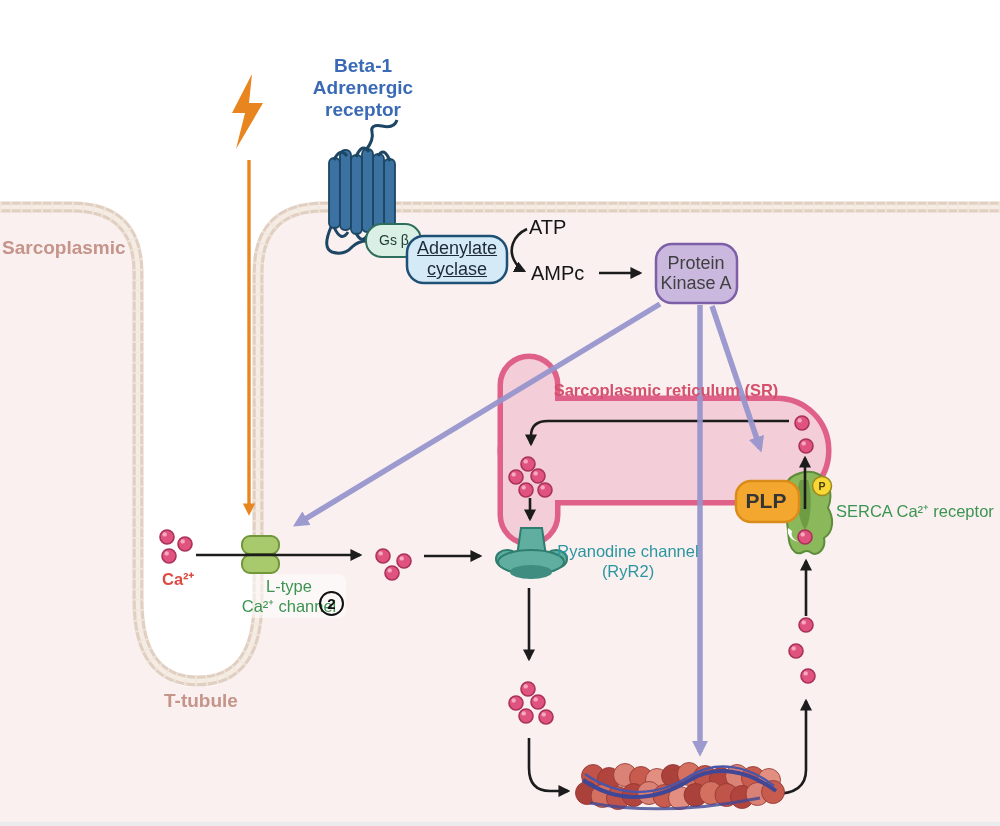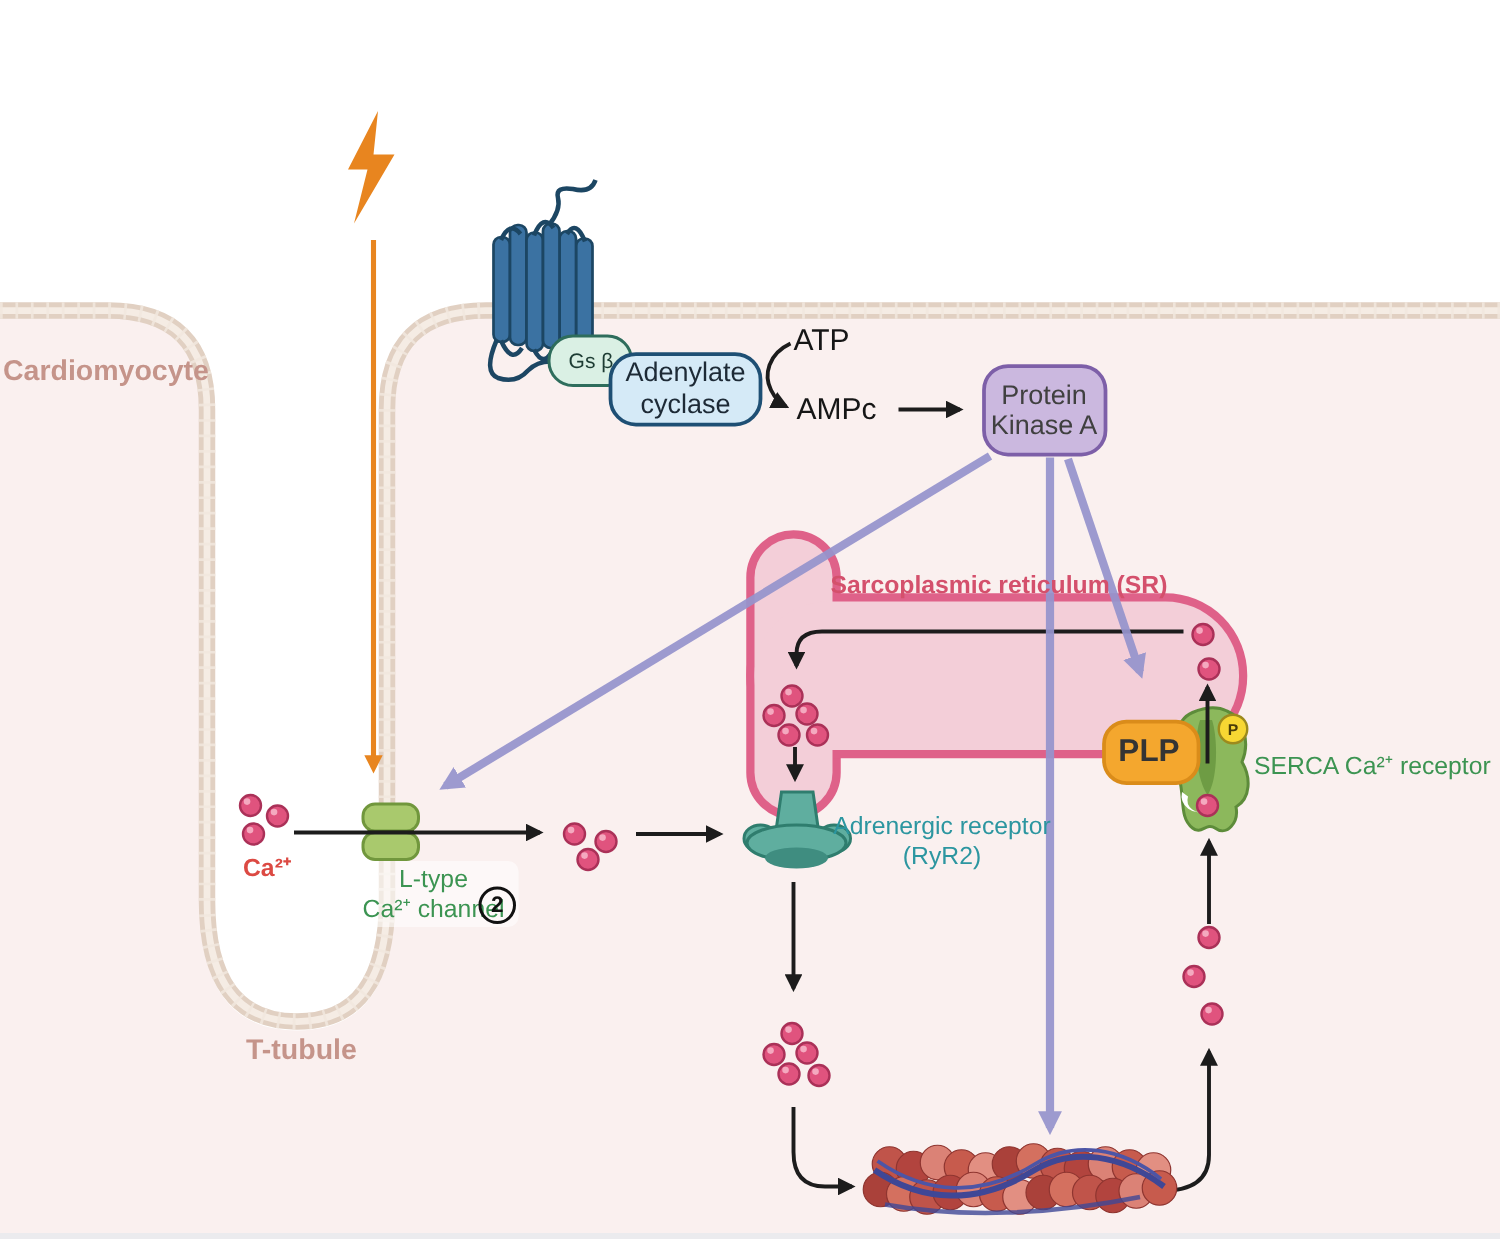--- a/index.html
+++ b/index.html
@@ -215,30 +215,33 @@
         <circle cx="802.7" cy="534.4" r="2.2" fill="#f4a9bf"></circle>
       </g>
 
   <g fill="none" stroke="#9694cd" stroke-width="5.5" opacity="0.93">
     <path d="M660,304 L297,524" marker-end="url(#mp)"></path>
     <path d="M700,305 V752" marker-end="url(#mp)"></path>
     <path d="M712,306 L760,448" marker-end="url(#mp)"></path>
   </g>
 </svg>
 
-<div class="lbl lbl-cell" style="left:2px;top:237px;">Cardiomyocyte</div>
+<div class="lbl ctr lbl-beta1" style="left:363px;top:55px;">Beta-1
+Adrenergic
+receptor</div>
+<div class="lbl lbl-cell" style="left:2px;top:237px;">Sarcoplasmic</div>
 <div class="lbl ctr lbl-gsb" style="left:394px;top:232px;">Gs β</div>
-<div class="lbl ctr lbl-ac" style="left:457px;top:238px;">Adenylate
+<div class="lbl ctr lbl-ac" style="left:457px;top:238px;text-decoration:underline;">Adenylate
 cyclase</div>
 <div class="lbl lbl-met" style="left:529px;top:216px;">ATP</div>
 <div class="lbl lbl-met" style="left:531px;top:262px;">AMPc</div>
 <div class="lbl ctr lbl-pka" style="left:696px;top:253px;">Protein
 Kinase A</div>
 <div class="lbl ctr lbl-sr" style="left:666px;top:381px;font-weight:bold;">Sarcoplasmic reticulum (SR)</div>
-<div class="lbl ctr lbl-ryr" style="left:628px;top:541px;">Adrenergic receptor
+<div class="lbl ctr lbl-ryr" style="left:628px;top:541px;">Ryanodine channel
 (RyR2)</div>
 <div class="lbl ctr lbl-green lbl-ltype" style="left:289px;top:574px;">L-type
 Ca²⁺ channel</div>
 <div class="lbl lbl-ca" style="left:162px;top:570px;">Ca²⁺</div>
 <div class="step-circle" style="left:319px;top:591px;">2</div>
 <div class="lbl lbl-cell" style="left:164px;top:690px;">T-tubule</div>
 <div class="lbl ctr lbl-plp" style="left:766px;top:489px;">PLP</div>
 <div class="lbl lbl-green" style="left:836px;top:501px;">SERCA Ca²⁺ receptor</div>
 
 <div class="bottom-strip"></div>

